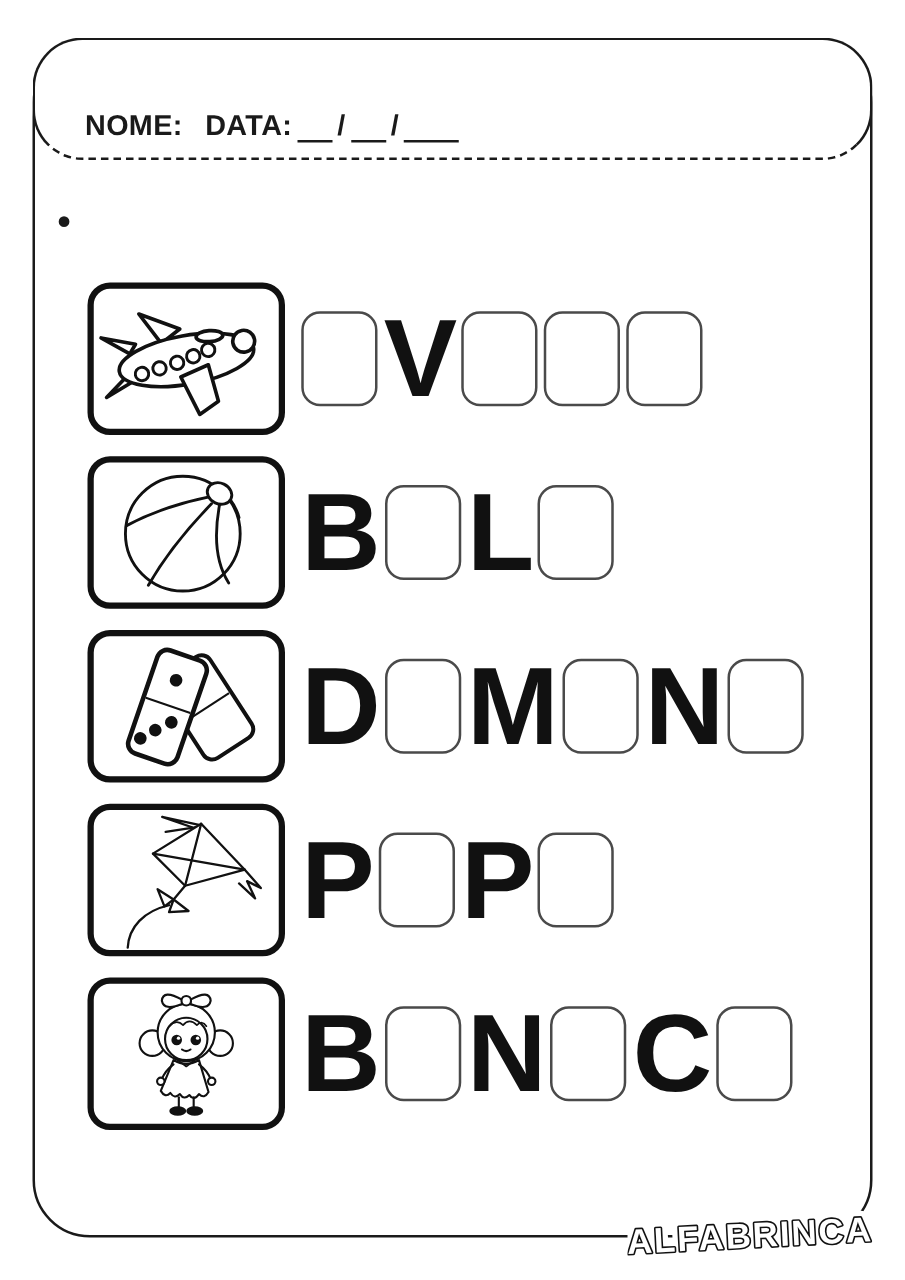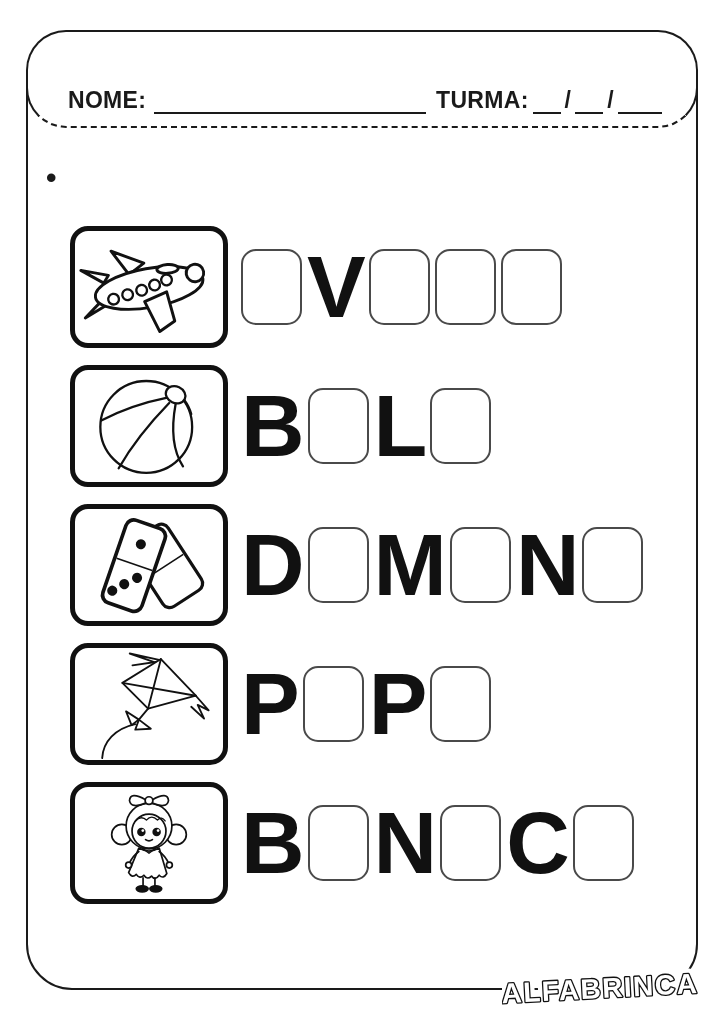--- a/index.html
+++ b/index.html
@@ -9,21 +9,21 @@
   }
   
   .page-border{
     position:absolute;left:26px;top:36px;width:668px;height:950px;
     border:2px solid #1a1a1a;border-radius:46px;z-index:1;background:#fff;
   }
   
   .header-box{
     position:absolute;left:26px;top:30px;width:672px;height:98px;box-sizing:border-box;
     background:#fff;border:2px solid #1a1a1a;border-bottom-style:dashed;border-radius:40px;
-    z-index:2;display:flex;flex-direction:column;justify-content:flex-end;gap:8px;
+    z-index:2;display:flex;flex-direction:row;justify-content:flex-start;gap:8px;
     padding:8px 34px 12px 40px;
   }
   .header-row{display:flex;align-items:flex-end;font-size:23px;font-weight:700;letter-spacing:.3px;line-height:1;}
   .hlabel{white-space:nowrap;padding-bottom:2px;}
   .write-line{border-bottom:2px solid #1a1a1a;height:22px;}
   .grow{flex:1;margin:0 10px 0 8px;}
   .seg{margin:0 4px;}
   .seg-a{width:28px;} .seg-b{width:28px;} .seg-c{width:44px;margin-right:0;}
   .slash{padding-bottom:2px;}
   .turma-line{width:96px;margin:0 14px 0 8px;}
@@ -52,21 +52,21 @@
 </style>
 </head>
 <body>
 
 <div class="page-border"></div>
 
 <div class="header-box">
   <div class="header-row">
     <span class="hlabel">NOME:</span>
     <span class="write-line grow"></span>
-    <span class="hlabel">TURMA:</span>
+    <span class="hlabel">DATA:</span>
     <span class="write-line seg seg-a"></span>
     <span class="slash">/</span>
     <span class="write-line seg seg-b"></span>
     <span class="slash">/</span>
     <span class="write-line seg seg-c"></span>
   </div>
 </div>
 
 <div class="instruction">
   <span class="bullet">•</span>

